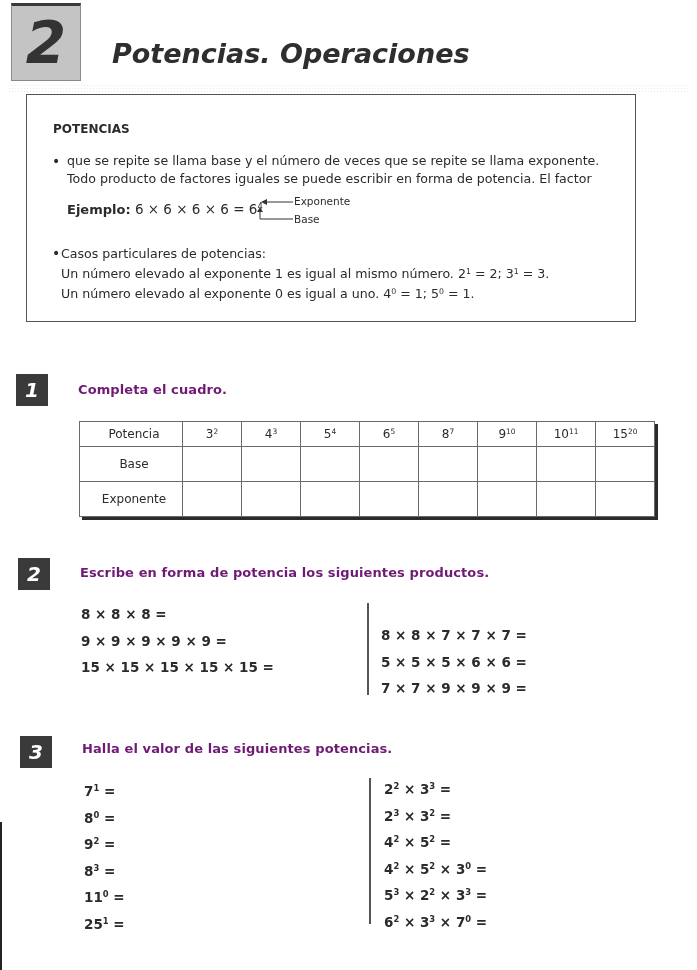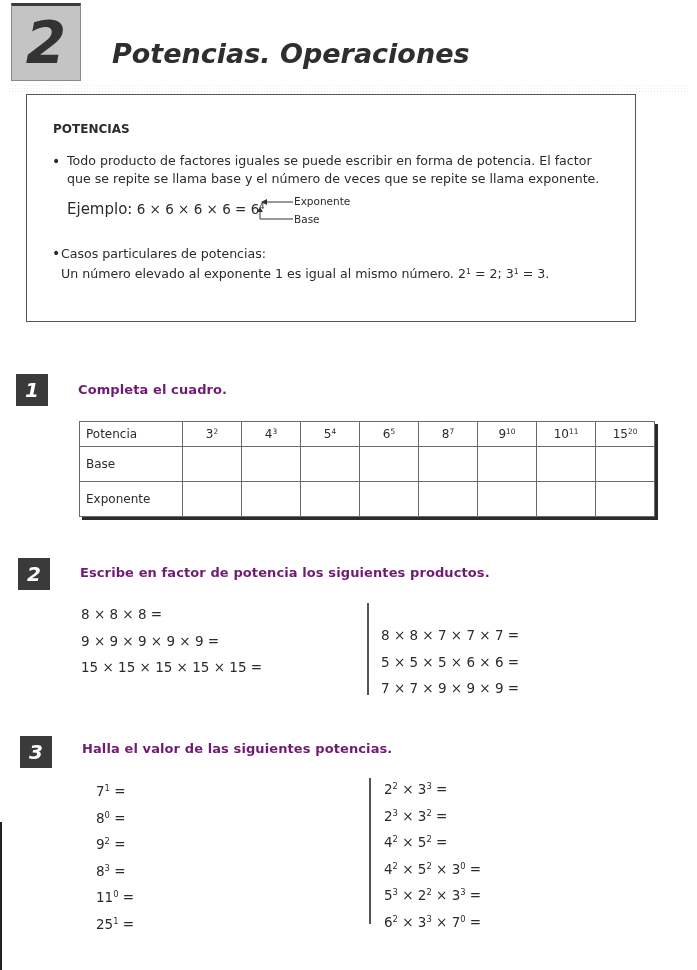--- a/index.html
+++ b/index.html
@@ -41,58 +41,58 @@
   .para { font-size: 12.6px; line-height: 18px; color: #2b2b2b; }
   .bullet { font-size: 14px; }
   sup { font-size: 0.62em; vertical-align: 0.55em; line-height: 0; }
   
   .ex-badge {
     width: 32px; height: 32px; background: #3a3a3a; color: #ffffff;
     font-weight: bold; font-style: italic; font-size: 20px;
     display: flex; align-items: center; justify-content: center;
   }
   .ex-title { font-size: 13px; font-weight: bold; color: #701a75; letter-spacing: 0.1px; }
-  .ex-item { font-size: 13.5px; color: #2b2b2b; white-space: nowrap; }
+  .ex-item { font-size: 13.5px; color: #2b2b2b; white-space: nowrap; font-weight: bold; }
   .divider { width: 1.5px; background: #555; }
   
   table.grid {
     position: absolute; left: 79px; top: 421px; border-collapse: collapse;
     box-shadow: 3px 3px 0 #2b2b2b;
   }
   table.grid td {
     border: 1px solid #6a6a6a; height: 34px; font-size: 12px; color: #2b2b2b;
     padding: 0;
   }
   table.grid tr:first-child td { height: 24px; }
-  table.grid td.hdr { width: 96px; padding-left: 6px; text-align: left; margin-left: 16px; }
+  table.grid td.hdr { width: 96px; padding-left: 6px; text-align: center; margin-left: 16px; }
   table.grid td.cell { width: 58px; text-align: center; }
   .left-edge { left: 0; top: 822px; width: 2px; height: 148px; background: #222; }
 </style>
 </head>
 <body>
 
 <div class="abs unit-box">
   <span class="unit-num">2</span>
 </div>
 <div class="abs page-title">Potencias. Operaciones</div>
 <div class="abs dither"></div>
 
 <div class="abs theory"></div>
 <div class="abs theory-title">POTENCIAS</div>
 
 <div class="abs para" style="left:52px; top:152px;">
   <span class="bullet">•</span>
 </div>
 <div class="abs para" style="left:67px; top:152px;">
+  <div>que se repite se llama base y el número de veces que se repite se llama exponente.</div>
   <div>Todo producto de factores iguales se puede escribir en forma de potencia. El factor</div>
-  <div>que se repite se llama base y el número de veces que se repite se llama exponente.</div>
 </div>
 
 <div class="abs para" style="left:67px; top:200px; font-size:13.5px;">
-  <span style="font-weight:normal; font-size:15px;">Ejemplo:</span>
+  <span style="font-weight:bold; font-size:13px;">Ejemplo:</span>
   <span>6 × 6 × 6 × 6 =</span>
   <span><span>6</span><sup>4</sup></span>
 </div>
 
 <svg class="abs" style="left:255px; top:196px;" width="45" height="32">
   <line x1="8" y1="6" x2="38" y2="6" stroke="#333" stroke-width="1"></line>
   <polygon points="6,6 12,3 12,9" fill="#333"></polygon>
   <line x1="5" y1="13" x2="5" y2="23" stroke="#333" stroke-width="1"></line>
   <polygon points="5,11 2,16 8,16" fill="#333"></polygon>
   <line x1="5" y1="23" x2="38" y2="23" stroke="#333" stroke-width="1"></line>
@@ -101,20 +101,24 @@
 <div class="abs" style="left:294px; top:213px; font-size:10.5px; color:#2b2b2b;">Base</div>
 
 <div class="abs para" style="left:52px; top:244px;">
   <span class="bullet">•</span>
 </div>
 <div class="abs para" style="left:61px; top:244px; line-height:20px;">
   <div>Casos particulares de potencias:</div>
   <div>
     <span>Un número elevado al exponente 1 es igual al mismo número.</span>
     <span>2</span><sup>1</sup><span> = 2; </span><span>3</span><sup>1</sup><span> = 3.</span>
+  </div>
+  <div>
+    <span>Un número elevado al exponente 0 es igual a uno.</span>
+    <span>4</span><sup>0</sup><span> = 1; </span><span>5</span><sup>0</sup><span> = 1.</span>
   </div>
 </div>
 
 <div class="abs ex-badge" style="left:16px; top:374px;">1</div>
 <div class="abs ex-title" style="left:78px; top:382px;">Completa el cuadro.</div>
 
 <table class="grid">
   <tbody>
       <tr>
     <td class="hdr">Potencia</td>
@@ -146,38 +150,38 @@
     <td class="cell"></td>
     <td class="cell"></td>
     <td class="cell"></td>
     <td class="cell"></td>
     <td class="cell"></td>
   </tr>
 </tbody>
   </table>
 
 <div class="abs ex-badge" style="left:18px; top:558px;">2</div>
-<div class="abs ex-title" style="left:80px; top:565px;">Escribe en factor de potencia los siguientes productos.</div>
+<div class="abs ex-title" style="left:80px; top:565px;">Escribe en forma de potencia los siguientes productos.</div>
 
 <div class="abs" style="left:81px; top:601px; line-height:26.5px;">
   <div class="ex-item">8 × 8 × 8 =</div>
   <div class="ex-item">9 × 9 × 9 × 9 × 9 =</div>
   <div class="ex-item">15 × 15 × 15 × 15 × 15 =</div>
 </div>
 <div class="abs divider" style="left:367px; top:603px; height:92px;"></div>
 <div class="abs" style="left:381px; top:599px; line-height:26.5px;margin-top:23px;">
   <div class="ex-item">8 × 8 × 7 × 7 × 7 =</div>
   <div class="ex-item">5 × 5 × 5 × 6 × 6 =</div>
   <div class="ex-item">7 × 7 × 9 × 9 × 9 =</div>
 </div>
 
 <div class="abs ex-badge" style="left:20px; top:736px;">3</div>
 <div class="abs ex-title" style="left:82px; top:741px;">Halla el valor de las siguientes potencias.</div>
 
-<div class="abs" style="left:96px; top:778px; line-height:26.5px;" id="ex3-left">
+<div class="abs" style="left:84px; top:778px; line-height:26.5px;" id="ex3-left">
     <div class="ex-item">7<sup>1</sup> =</div>
     <div class="ex-item">8<sup>0</sup> =</div>
     <div class="ex-item">9<sup>2</sup> =</div>
     <div class="ex-item">8<sup>3</sup> =</div>
     <div class="ex-item">11<sup>0</sup> =</div>
     <div class="ex-item">25<sup>1</sup> =</div>
   </div>
 <div class="abs divider" style="left:369px; top:778px; height:146px;"></div>
 <div class="abs" style="left:384px; top:776px; line-height:26.5px;" id="ex3-right">
     <div class="ex-item">2<sup>2</sup> × 3<sup>3</sup> =</div>

